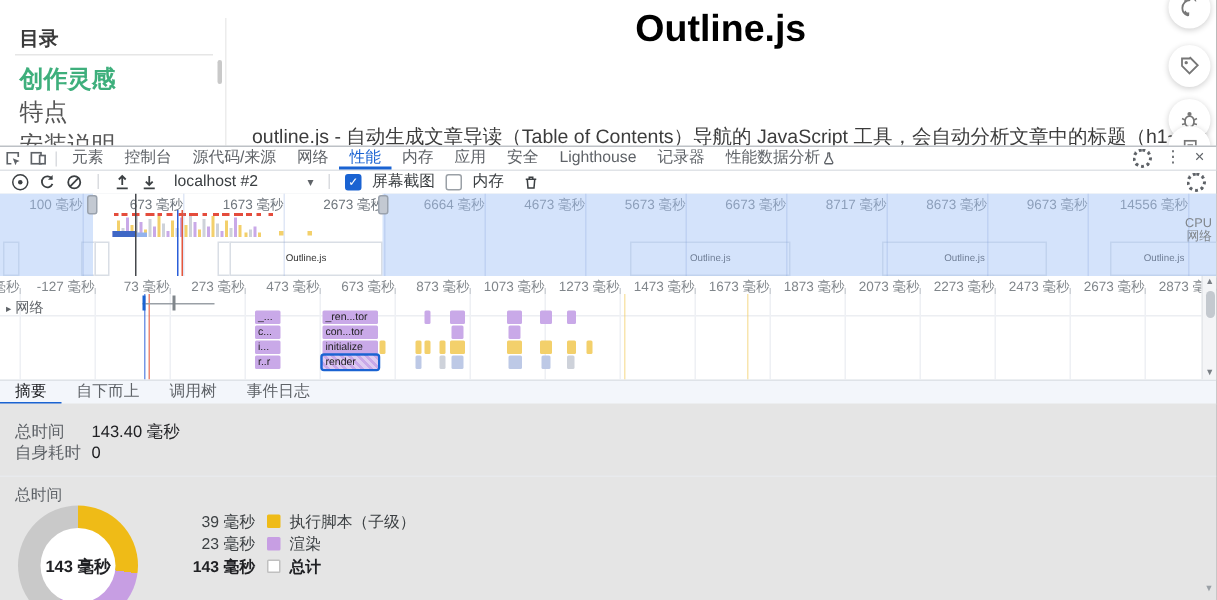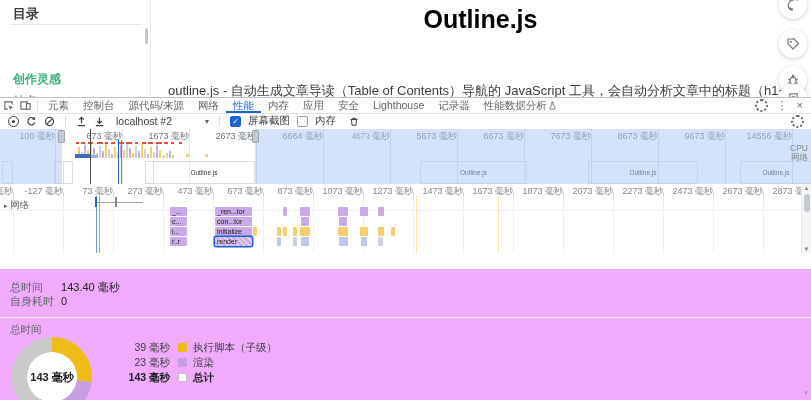--- a/index.html
+++ b/index.html
@@ -1,22 +1,22 @@
 <!DOCTYPE html>
 <html><head>
 <meta charset="utf-8">
 <style>
   html,body{margin:0;padding:0;background:#888;}
   .page{position:relative;width:811px;height:400px;overflow:hidden;background:#fff;
         font-family:"Liberation Sans","DejaVu Sans",sans-serif;font-size:11px;color:#202124;}
   
-  .sidebar{position:absolute;left:0;top:0;width:150px;height:97px;border-right:1px solid #ececec;background:#fff;}
+  .sidebar{position:absolute;left:0;top:12px;width:150px;height:97px;border-right:1px solid #ececec;background:#fff;}
   .toc-title{position:absolute;left:13px;top:5px;font-size:13px;font-weight:600;color:#3a3a3a;}
   .toc-divider{position:absolute;left:10px;right:8px;top:24px;border-top:1px solid #e6e6e6;}
-  .toc-item{position:absolute;left:13px;font-size:12px;color:#555;cursor:pointer;white-space:nowrap;margin-top:40px;}
+  .toc-item{position:absolute;left:13px;font-size:16px;color:#555;cursor:pointer;white-space:nowrap;}
   .toc-item.active{color:#3eaf7c;font-weight:700;}
   .sb-thumb{position:absolute;left:145px;top:28px;width:3px;height:16px;border-radius:2px;background:#c9c9c9;}
   .page-title{position:absolute;left:150px;right:0;top:5px;text-align:center;font-size:25px;font-weight:700;color:#000;}
   .intro{position:absolute;left:168px;top:82px;width:636px;font-size:13px;color:#3c3c3c;white-space:nowrap;overflow:hidden;}
   .fab{position:absolute;left:779px;width:28px;height:28px;border-radius:50%;background:#fff;
        box-shadow:0 1px 4px rgba(0,0,0,.2);display:flex;align-items:center;justify-content:center;color:#777;z-index:2;}
   
   .devtools{position:absolute;left:0;right:0;top:97px;bottom:0;background:#fff;border-top:1px solid #bdc1c6;z-index:5;}
   .dt-tabbar{position:absolute;top:0;left:0;right:0;height:15px;display:flex;align-items:center;
              border-bottom:1px solid #e0e3e7;font-size:10.5px;color:#5f6368;background:#fff;}
@@ -63,21 +63,21 @@
   .measure-v{position:absolute;top:13px;height:10px;width:2px;z-index:2;}
   .marker-line{position:absolute;top:12px;bottom:0;width:1px;z-index:1;}
   .chart-scroll{position:absolute;right:0;top:0;bottom:0;width:9px;background:#f4f5f7;border-left:1px solid #e6e8eb;z-index:6;}
   .scroll-arrow{position:absolute;left:0;width:9px;text-align:center;font-size:6px;color:#7a7f85;cursor:pointer;}
   .scroll-thumb{position:absolute;left:1.5px;width:6px;border-radius:3px;background:#c4c9cf;cursor:grab;}
   
   .btabs{position:absolute;top:155px;left:0;right:0;height:16px;background:#f3f6fb;border-top:1px solid #dfe3e8;
          display:flex;font-size:10.5px;color:#5f6368;}
   .btab{padding:0 10px;line-height:15px;cursor:pointer;white-space:nowrap;}
   .btab.active{color:#202124;box-shadow:inset 0 -2px 0 #1a63d2;}
-  .summary{position:absolute;top:171px;left:0;right:0;bottom:0;background:#f0abfc;font-size:11px;}
+  .summary{position:absolute;top:171px;left:0;right:0;bottom:0;background:#e5e5e5;font-size:11px;}
   .srow{position:absolute;left:10px;white-space:nowrap;}
   .slab{display:inline-block;width:48px;color:#5f6368;}
   .sval{color:#202124;}
   .slink{color:#1558d6;text-decoration:underline;cursor:pointer;}
   .sdiv{position:absolute;top:48px;left:0;right:0;border-top:1px solid #e8eaed;}
   .ssec{position:absolute;top:54px;left:10px;font-size:10.5px;color:#5f6368;}
   .donut{position:absolute;left:12px;top:68px;width:80px;height:80px;border-radius:50%;}
   .donut-hole{position:absolute;left:27px;top:83px;width:50px;height:50px;border-radius:50%;background:#fff;
               display:flex;align-items:center;justify-content:center;font-weight:700;font-size:11px;color:#202124;}
   .legend{position:absolute;left:118px;top:71px;}
@@ -221,27 +221,27 @@
     <div class="ov-tick" style="left: -5px;">100 毫秒</div>
         <div class="ov-vline" style="left: 55px;"></div>
         <div class="ov-tick" style="left: 62px;">673 毫秒</div>
         <div class="ov-vline" style="left: 122px;"></div>
         <div class="ov-tick" style="left: 129px;">1673 毫秒</div>
         <div class="ov-vline" style="left: 189px;"></div>
         <div class="ov-tick" style="left: 196px;">2673 毫秒</div>
         <div class="ov-vline" style="left: 256px;"></div>
         <div class="ov-tick" style="left: 263px;">6664 毫秒</div>
         <div class="ov-vline" style="left: 323px;"></div>
-        <div class="ov-tick" style="left: 330px; font-family: Liberation Serif, serif;">4673 毫秒</div>
+        <div class="ov-tick" style="left: 330px;">4673 毫秒</div>
         <div class="ov-vline" style="left: 390px;"></div>
         <div class="ov-tick" style="left: 397px;">5673 毫秒</div>
         <div class="ov-vline" style="left: 457px;"></div>
         <div class="ov-tick" style="left: 464px;">6673 毫秒</div>
         <div class="ov-vline" style="left: 524px;"></div>
-        <div class="ov-tick" style="left: 531px;">7673 毫秒</div>
+        <div class="ov-tick" style="left: 531px;">8717 毫秒</div>
         <div class="ov-vline" style="left: 591px;"></div>
         <div class="ov-tick" style="left: 598px;">8673 毫秒</div>
         <div class="ov-vline" style="left: 658px;"></div>
         <div class="ov-tick" style="left: 665px;">9673 毫秒</div>
         <div class="ov-vline" style="left: 725px;"></div>
         <div class="ov-tick" style="left: 732px;">14556 毫秒</div>
         <div class="ov-vline" style="left: 792px;"></div>
         <div class="cpu-bar" style="left: 75px; width: 2px; top: 25px; height: 4px; background: rgb(201, 169, 232);"></div>
         <div class="cpu-bar" style="left: 78px; width: 2px; top: 18px; height: 11px; background: rgb(243, 208, 107);"></div>
         <div class="cpu-bar" style="left: 81px; width: 2px; top: 23px; height: 6px; background: rgb(206, 210, 218);"></div>
@@ -403,20 +403,26 @@
         <div class="blk" style="left: 339px; width: 9px; top: 53px; background-color: rgb(189, 201, 230);"></div>
         <div class="blk" style="left: 360px; width: 8px; top: 23px; background-color: rgb(201, 169, 232);"></div>
         <div class="blk" style="left: 360px; width: 8px; top: 43px; background-color: rgb(243, 208, 107);"></div>
         <div class="blk" style="left: 361px; width: 6px; top: 53px; background-color: rgb(189, 201, 230);"></div>
         <div class="blk" style="left: 378px; width: 6px; top: 23px; background-color: rgb(201, 169, 232);"></div>
         <div class="blk" style="left: 378px; width: 6px; top: 43px; background-color: rgb(243, 208, 107);"></div>
         <div class="blk" style="left: 378px; width: 5px; top: 53px; background-color: rgb(206, 210, 218);"></div>
         <div class="blk" style="left: 391px; width: 3px; top: 43px; background-color: rgb(243, 208, 107);"></div>
       </div>
 
+    <div class="btabs" id="btabs">
+        <span class="btab active">摘要</span>
+        <span class="btab">自下而上</span>
+        <span class="btab">调用树</span>
+        <span class="btab">事件日志</span>
+      </div>
 
     <div class="summary">
       <div class="srow" style="top:11px">
         <span class="slab">总时间</span>
         <span class="sval">143.40 毫秒</span>
       </div>
       <div class="srow" style="top:25px">
         <span class="slab">自身耗时</span>
         <span class="sval">0</span>
       </div>

